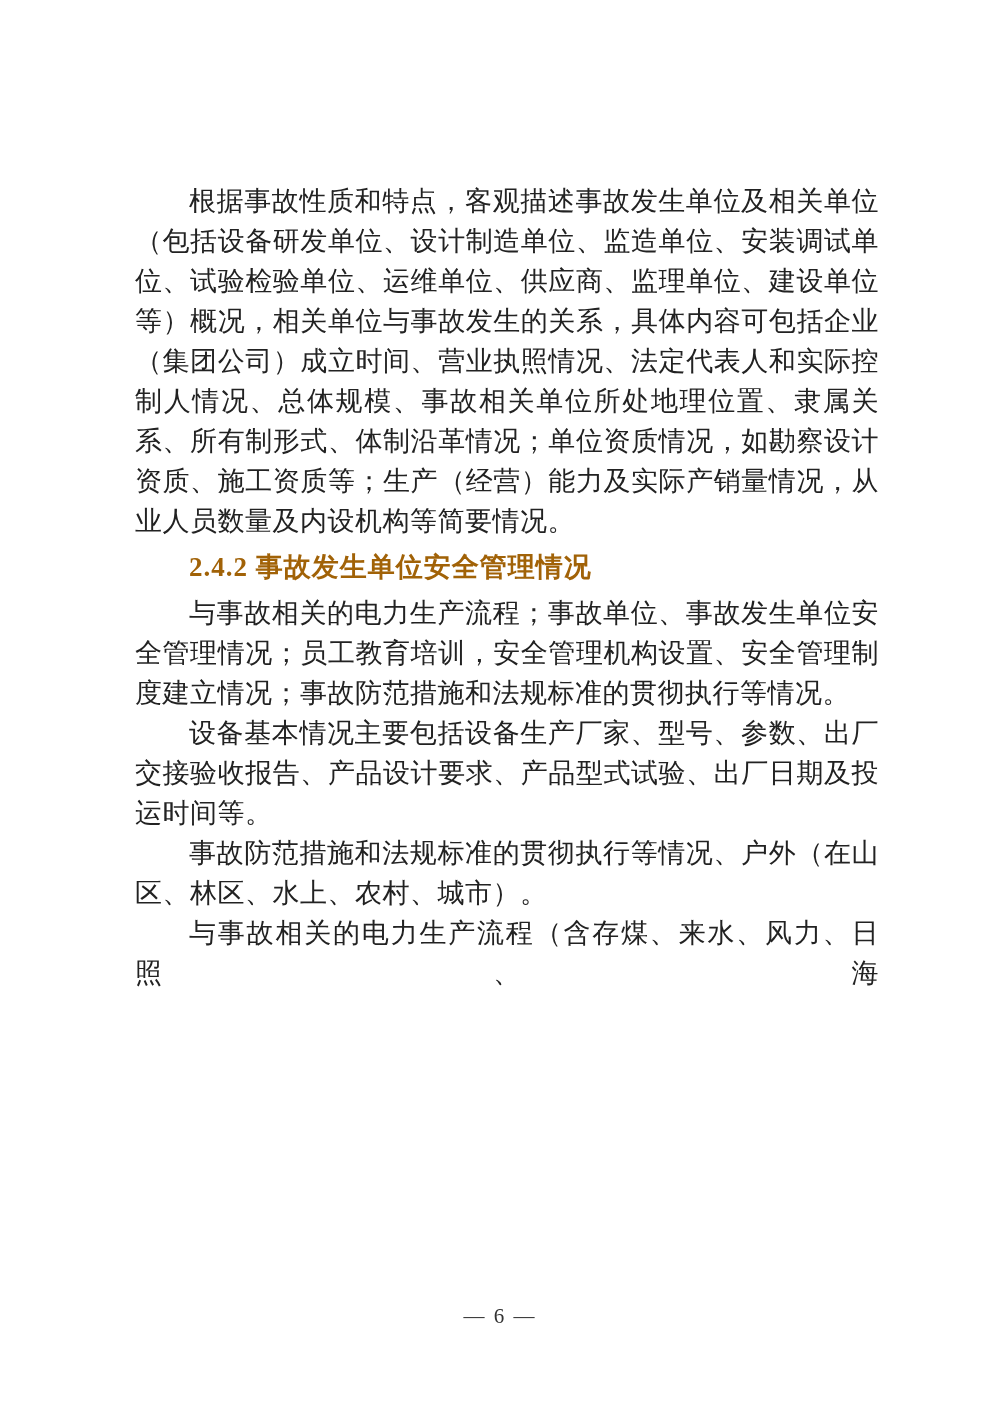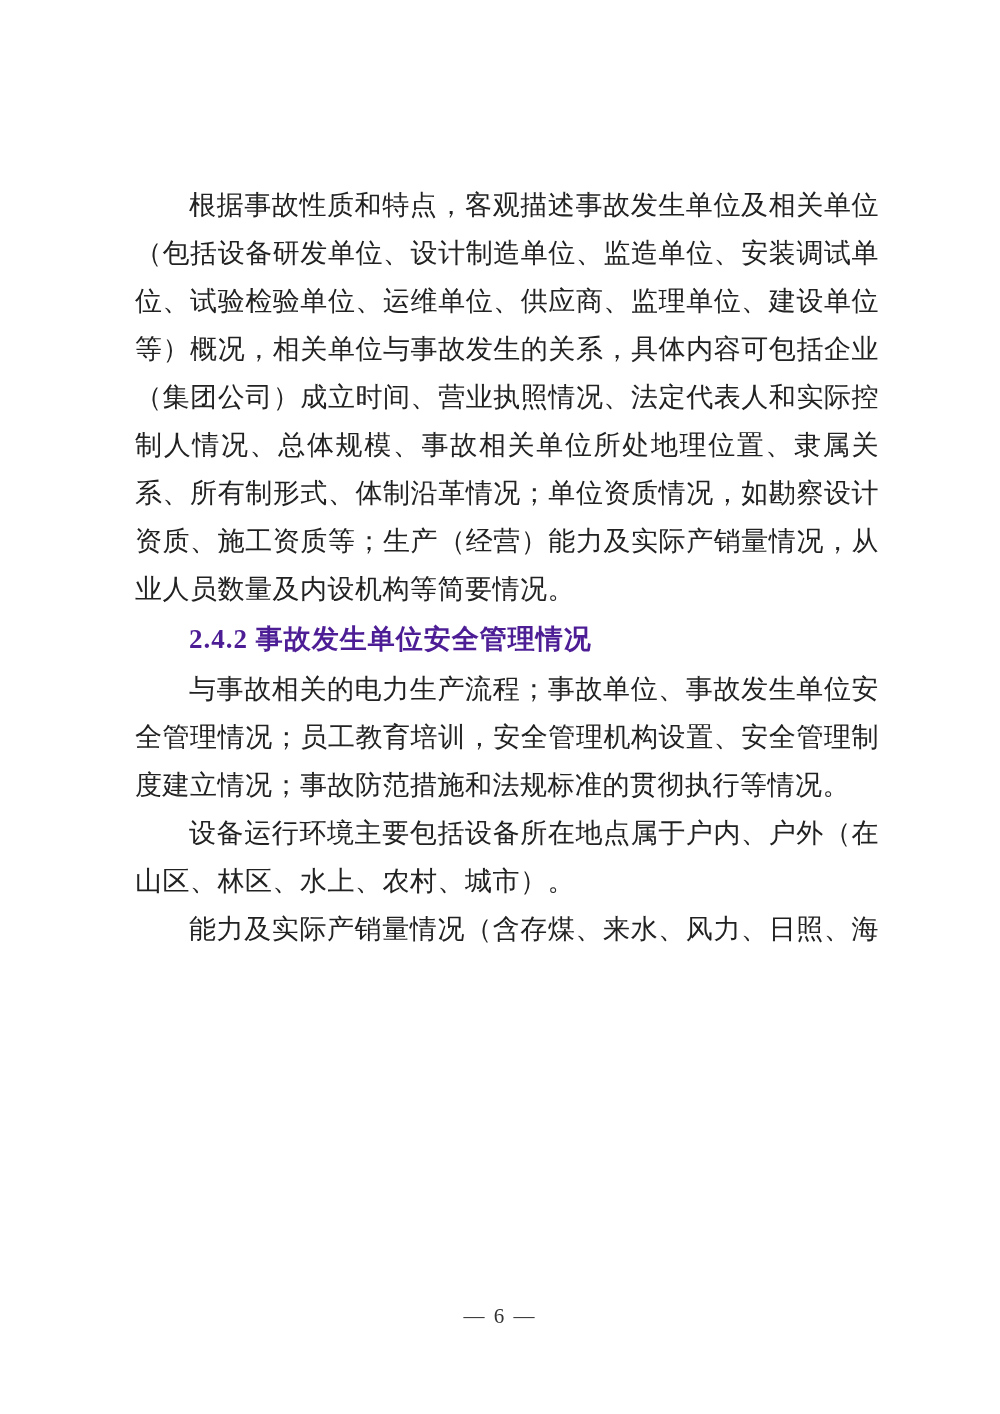--- a/index.html
+++ b/index.html
@@ -22,38 +22,38 @@
   }
   .content {
     position: absolute;
     left: 135px;
     top: 181px;
     width: 744px;
   }
   .para {
     margin: 0;
     font-size: 27px;
-    line-height: 48px;
+    line-height: 40px;
     text-align: justify;
     text-justify: inter-ideograph;
     text-justify: inter-character;
     text-indent: 2em;
     letter-spacing: 0.5px;
   }
   .para.fill-last {
     text-align-last: justify;
   }
   .heading {
     margin: 0;
     font-size: 27px;
     line-height: 52px;
     font-weight: bold;
     text-indent: 2em;
     letter-spacing: 1px;
-    color: #4c1d95;
+    color: #a16207;
   }
   .footer {
     position: absolute;
     top: 1301px;
     left: 0;
     width: 1000px;
     text-align: center;
     font-size: 21px;
     line-height: 30px;
     letter-spacing: 2px;
@@ -67,22 +67,23 @@
 
   <div class="content">
 
     <p class="para">根据事故性质和特点，客观描述事故发生单位及相关单位（包括设备研发单位、设计制造单位、监造单位、安装调试单位、试验检验单位、运维单位、供应商、监理单位、建设单位等）概况，相关单位与事故发生的关系，具体内容可包括企业（集团公司）成立时间、营业执照情况、法定代表人和实际控制人情况、总体规模、事故相关单位所处地理位置、隶属关系、所有制形式、体制沿革情况；单位资质情况，如勘察设计资质、施工资质等；生产（经营）能力及实际产销量情况，从业人员数量及内设机构等简要情况。</p>
 
     <h2 class="heading">2.4.2 事故发生单位安全管理情况</h2>
 
     <p class="para">与事故相关的电力生产流程；事故单位、事故发生单位安全管理情况；员工教育培训，安全管理机构设置、安全管理制度建立情况；事故防范措施和法规标准的贯彻执行等情况。</p>
 
 
+    <p class="para">设备基本情况主要包括设备生产厂家、型号、参数、出厂交接验收报告、产品设计要求、产品型式试验、出厂日期及投运时间等。</p>
 
-    <p class="para">设备运行环境主要包括设备所在地点属于户内、户外（在山区、林区、水上、农村、城市）。</p>
+    <p class="para">事故防范措施和法规标准的贯彻执行等情况、户外（在山区、林区、水上、农村、城市）。</p>
 
-    <p class="para fill-last">能力及实际产销量情况（含存煤、来水、风力、日照、海</p>
+    <p class="para fill-last">与事故相关的电力生产流程（含存煤、来水、风力、日照、海</p>
 
   </div>
 
   <div class="footer">— 6 —</div>
 
 </div>
 
 </body></html>

